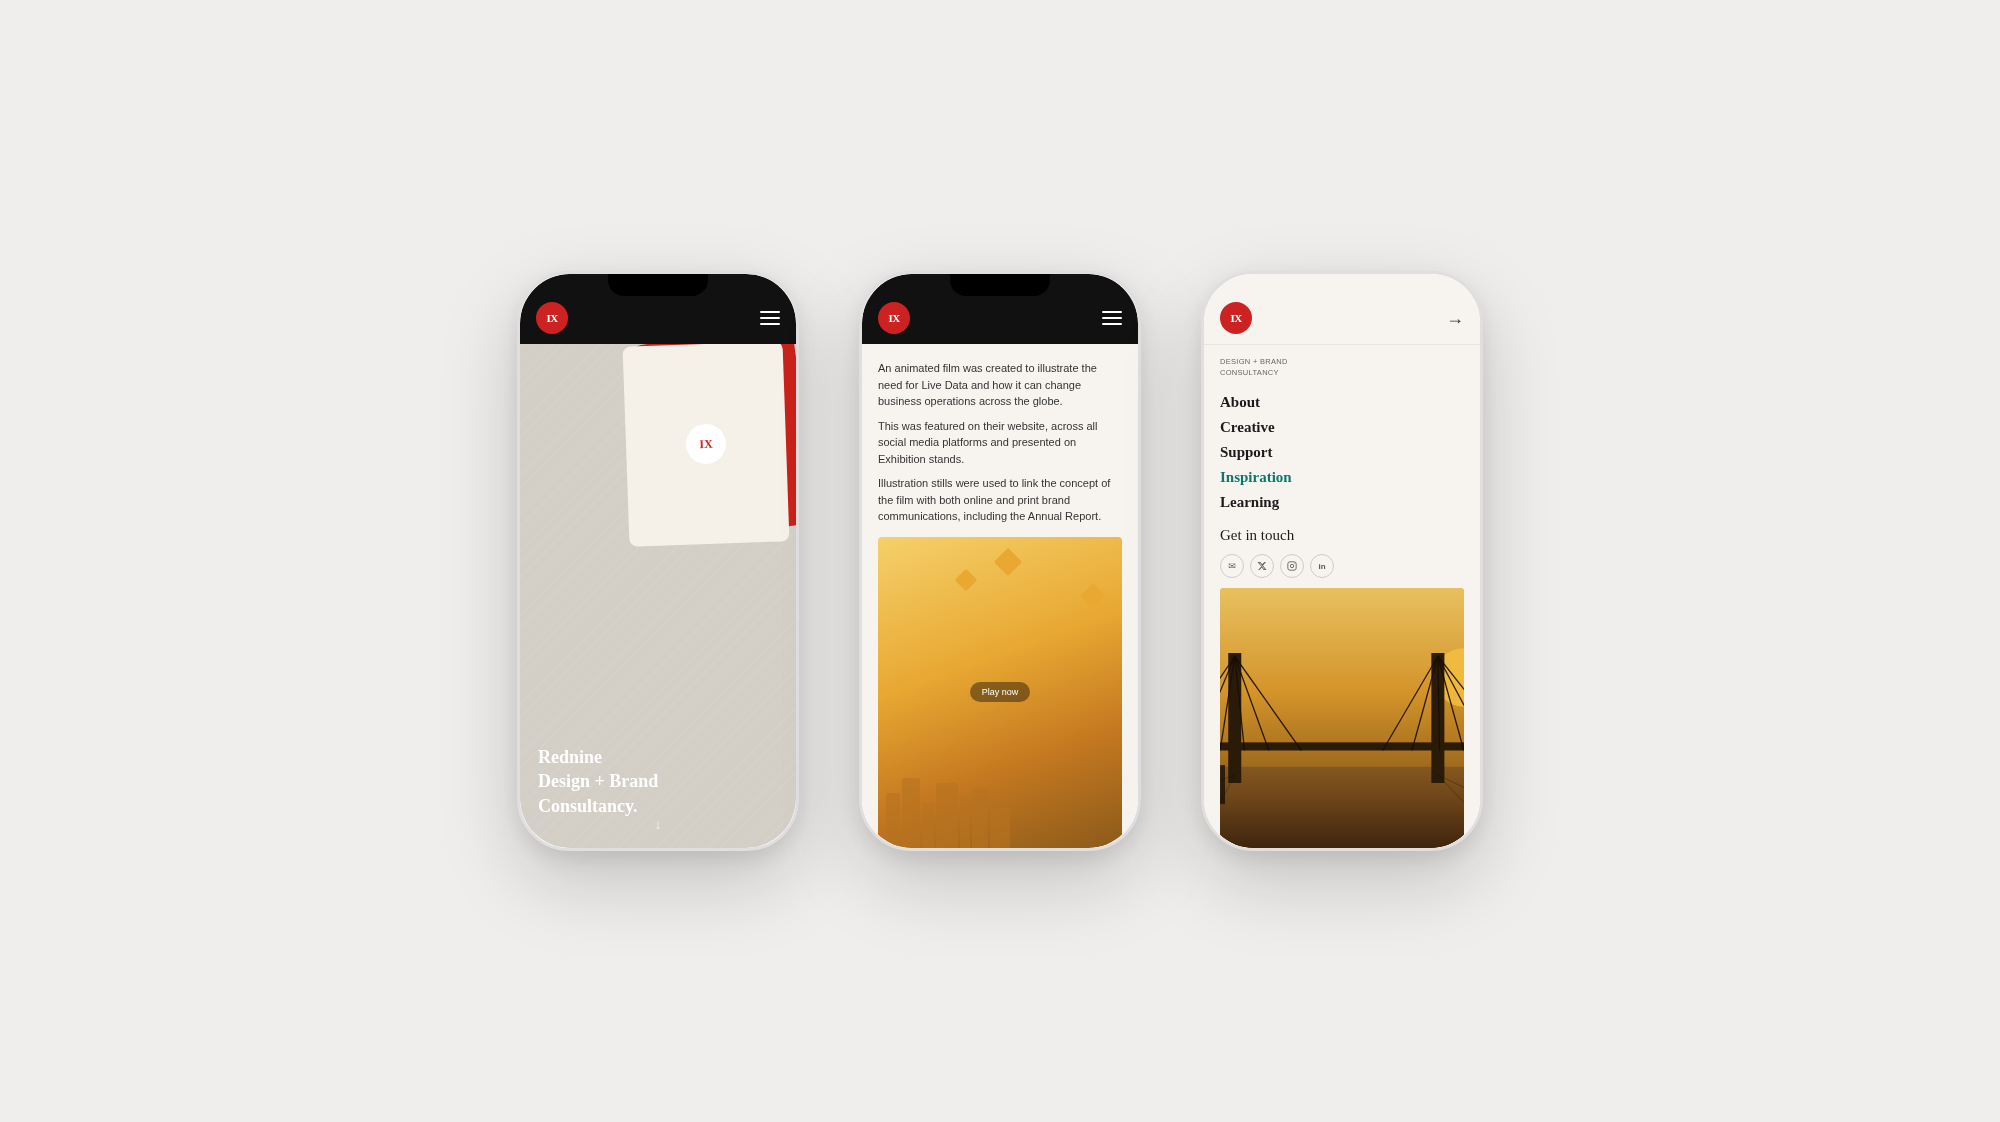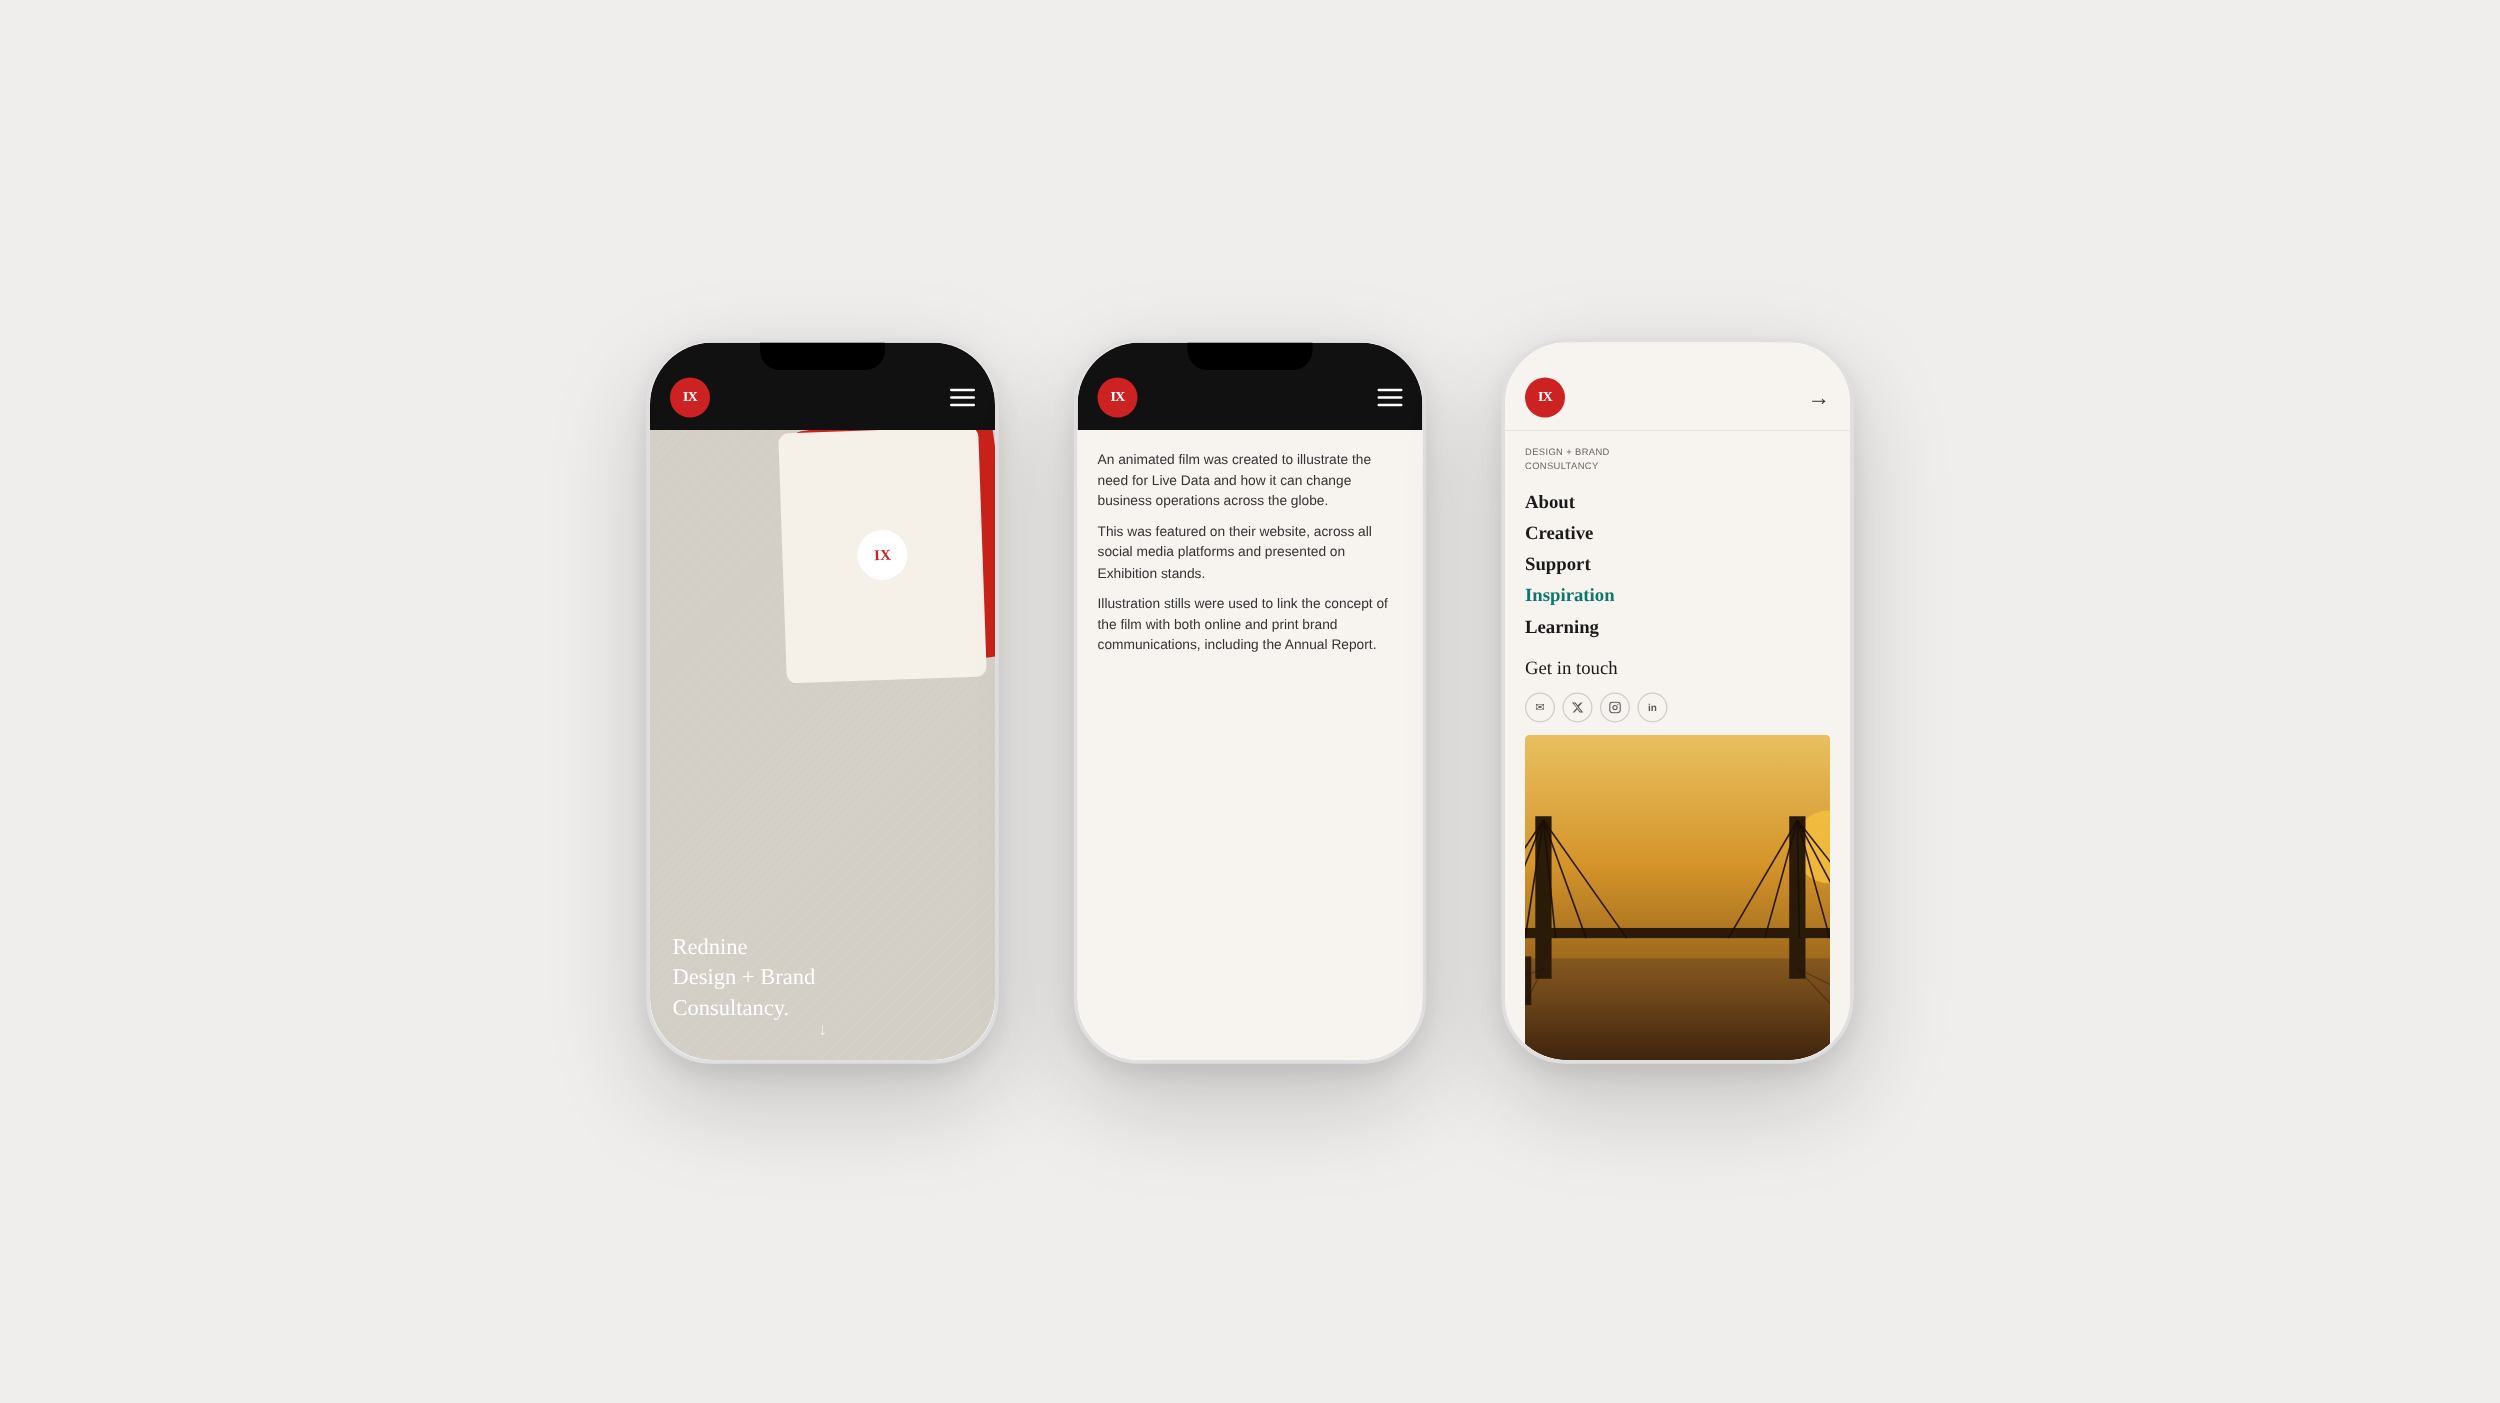--- a/index.html
+++ b/index.html
@@ -174,21 +174,21 @@
     }
 
     .phone-1-text {
       position: relative;
       z-index: 2;
     }
 
     .phone-1-title {
       color: #fff;
       font-size: 18px;
-      font-weight: 400;
+      font-weight: 700;
       line-height: 1.35;
       font-family: Georgia, serif;
     }
 
     .scroll-down {
       position: absolute;
       bottom: 15px;
       left: 50%;
       transform: translateX(-50%);
       color: #fff;
@@ -467,20 +467,36 @@
         <div class="hamburger">
           <span></span>
             <span></span>
             <span></span>
         </div>
       </div>
       <div class="phone-2-body">
         <div class="article-para">An animated film was created to illustrate the need for Live Data and how it can change business operations across the globe.</div>
         <div class="article-para">This was featured on their website, across all social media platforms and presented on Exhibition stands.</div>
         <div class="article-para">Illustration stills were used to link the concept of the film with both online and print brand communications, including the Annual Report.</div>
+        <div class="video-thumb">
+
+          <div class="diamond-shape" style="top:15px; left:120px;"></div>
+          <div class="diamond-shape" style="top:35px; left:80px; width:16px; height:16px;"></div>
+          <div class="diamond-shape" style="top:50px; right:20px; width:18px; height:18px;"></div>
+          <div class="city-buildings">
+            <div class="building" style="width:14px; height:55px;"></div>
+            <div class="building" style="width:18px; height:70px;"></div>
+            <div class="building" style="width:12px; height:45px;"></div>
+            <div class="building" style="width:22px; height:65px;"></div>
+            <div class="building" style="width:10px; height:50px;"></div>
+            <div class="building" style="width:16px; height:60px;"></div>
+            <div class="building" style="width:20px; height:40px;"></div>
+          </div>
+          <div class="play-btn">Play now</div>
+        </div>
       </div>
     </div>
   </div>
 
   <div class="phone phone-3">
     <div class="notch" style="background:#f7f4f0;"></div>
     <div class="phone-3-content">
       <div class="phone-3-header">
         <div class="logo-circle">IX</div>
         <div class="arrow-right">→</div>

